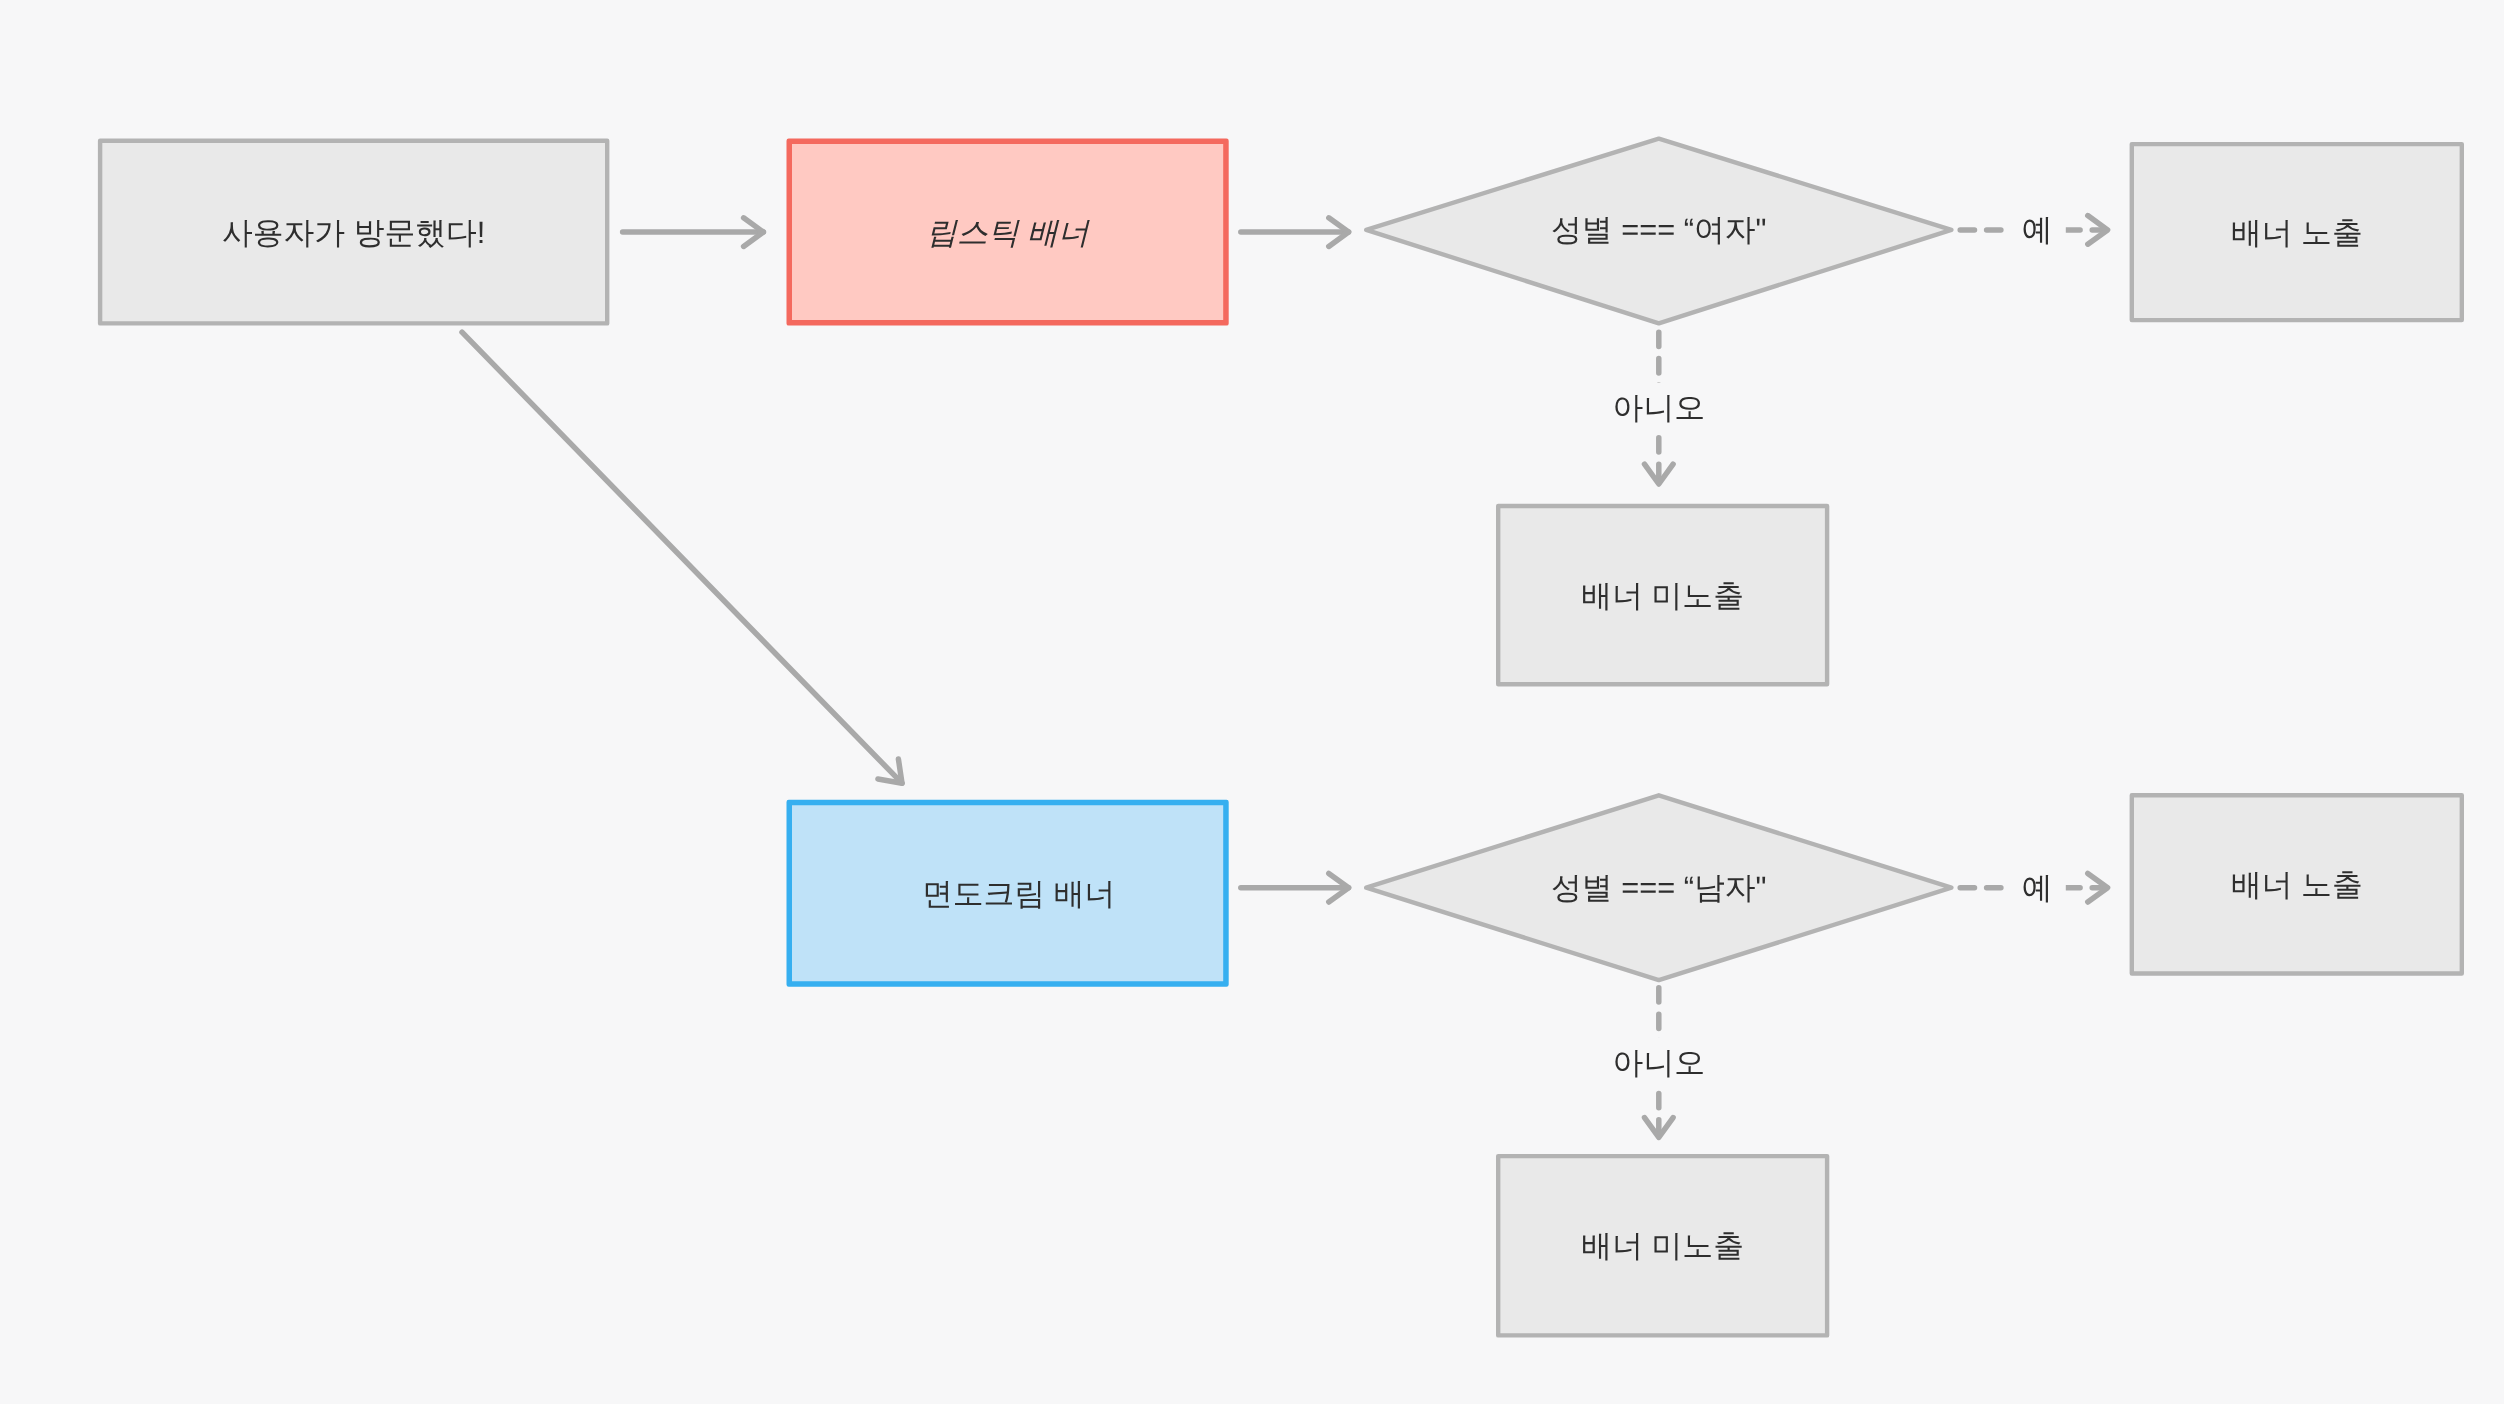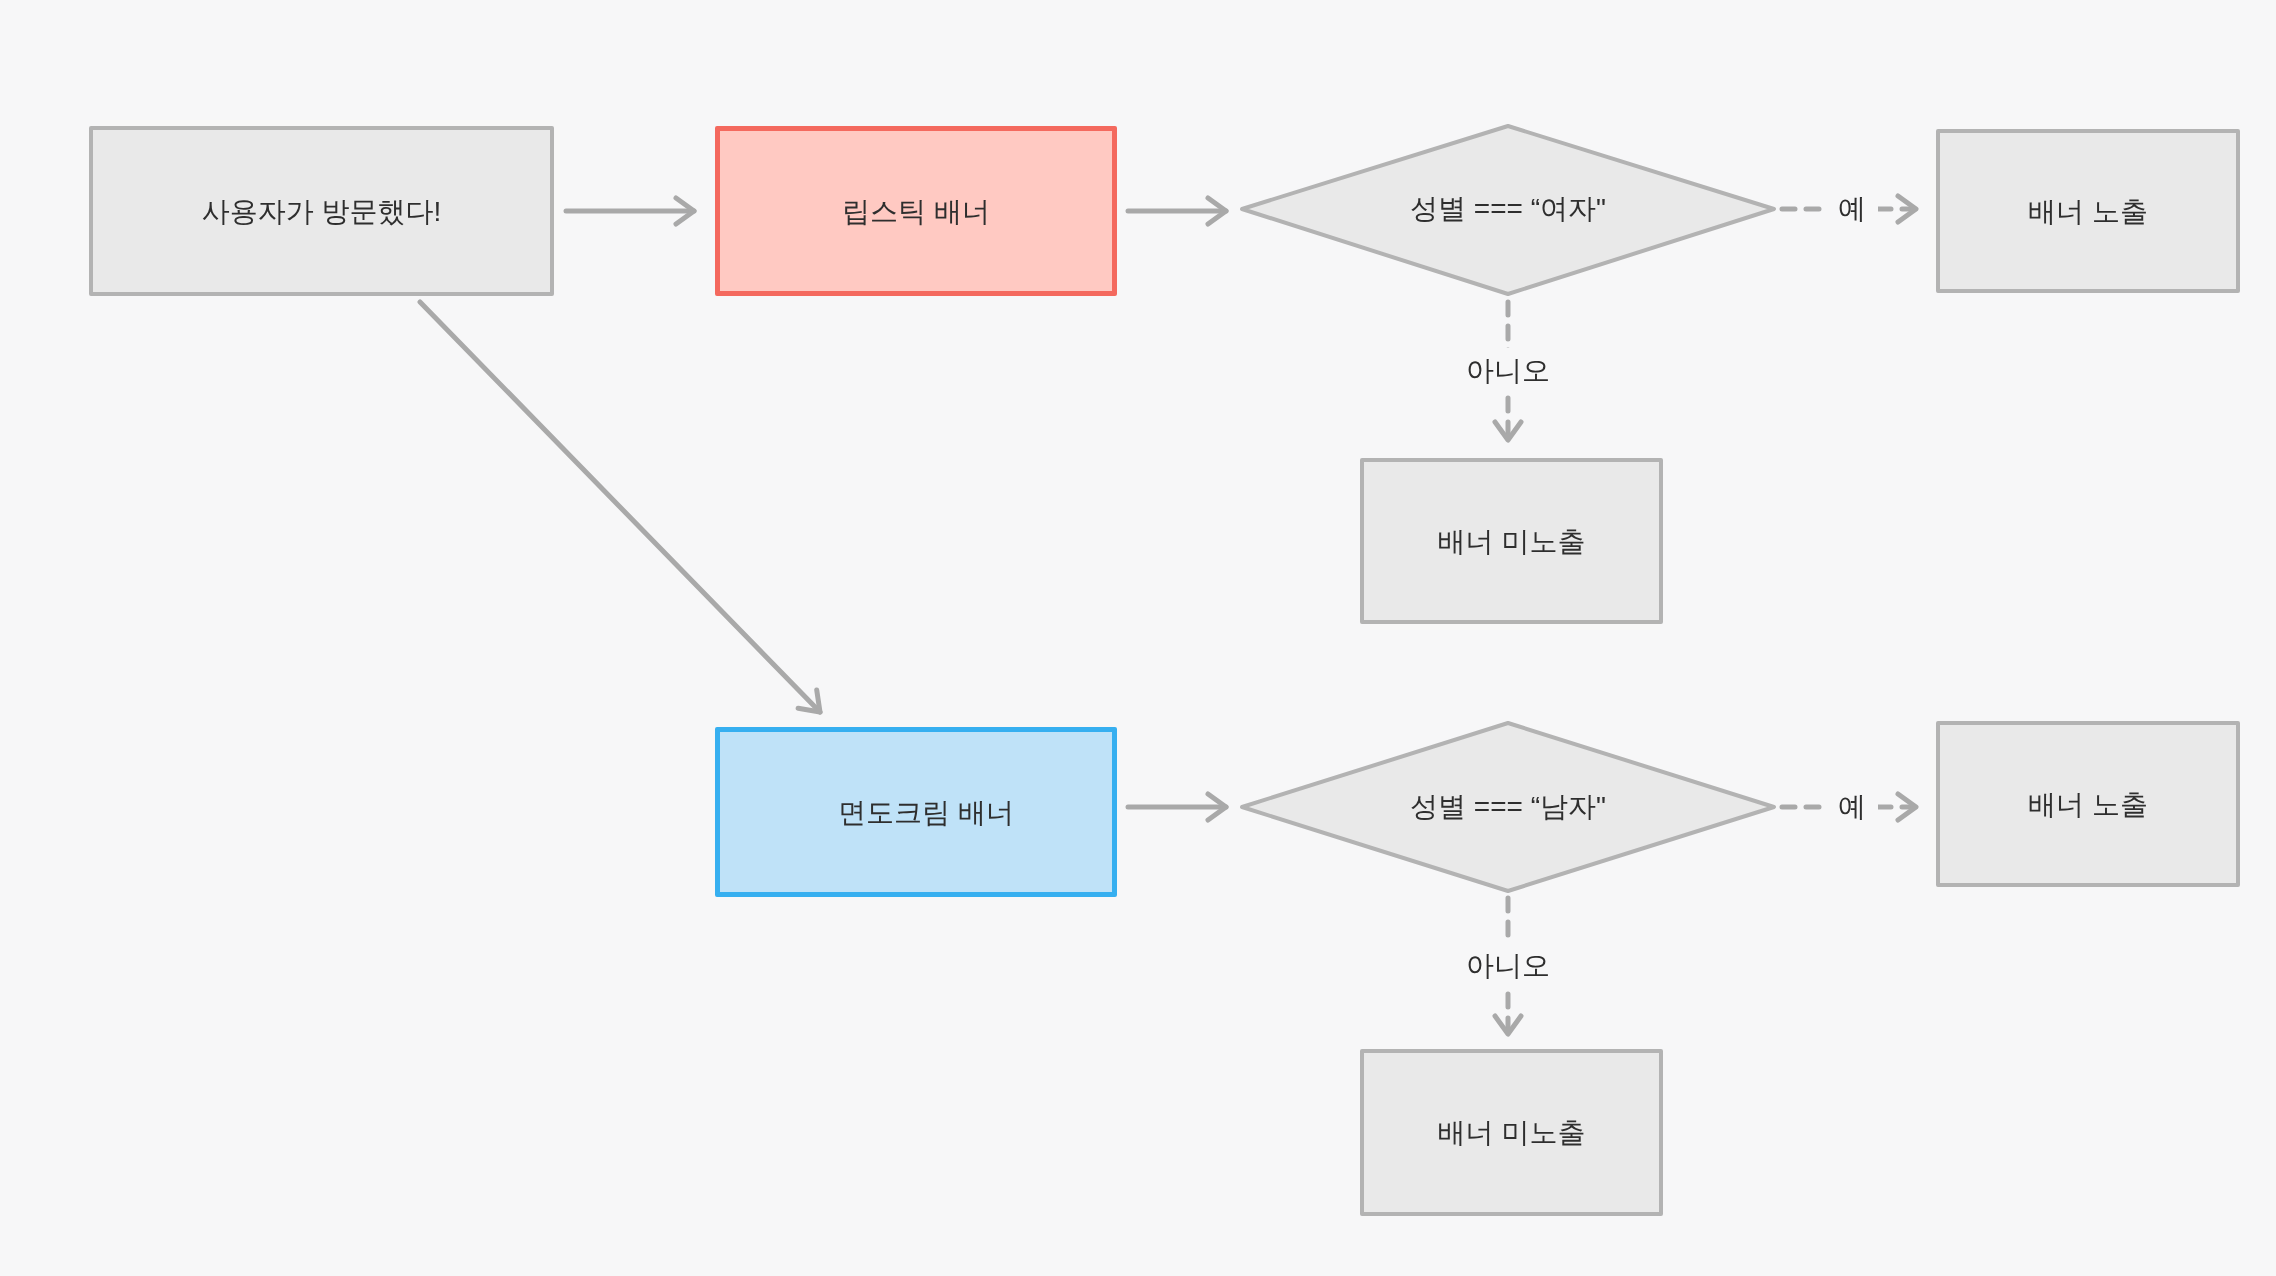--- a/index.html
+++ b/index.html
@@ -59,20 +59,21 @@
     background:var(--node-fill);
     border:4px solid var(--node-border);
     border-radius:2px;
     font-size:28px;
     line-height:1.25;
     color:var(--text);
   }
   .node.red{
     background:var(--red-fill);
     border:5px solid var(--red-border);
+    font-style:italic;
   }
   .node.blue{
     background:var(--blue-fill);
     border:5px solid var(--blue-border);
     padding-left:20px;
   }
   .diamond-label{
     position:absolute;
     width:480px;
     transform:translate(-50%,-50%);

